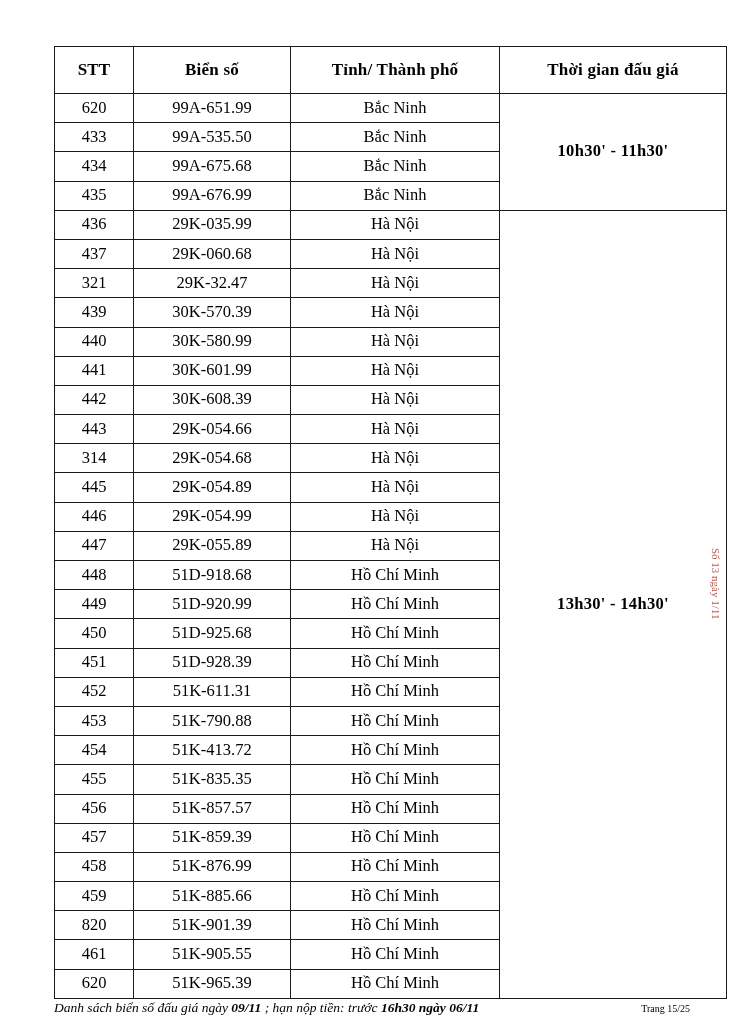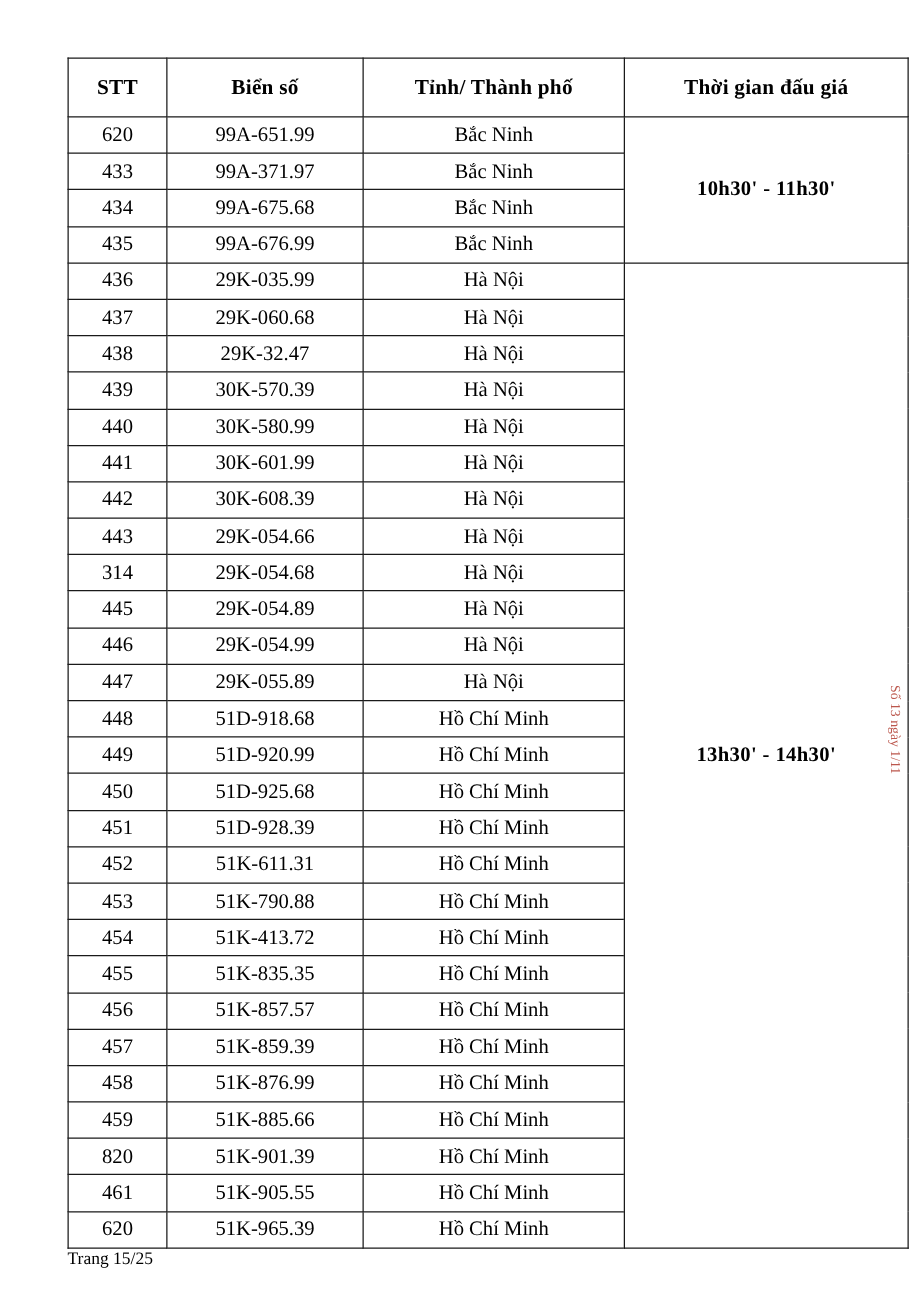--- a/index.html
+++ b/index.html
@@ -78,21 +78,21 @@
   }
   .footer-left {
     font-style: italic;
   }
   .footer-left b {
     font-weight: bold;
     font-style: italic;
   }
   .footer-right {
     font-style: normal;
-    font-size: 14px;
+    font-size: 10px;
   }
   .margin-mark {
     position: absolute;
     right: 8px;
     top: 548px;
     width: 16px;
     height: 140px;
     color: #b03a2e;
     font-size: 11px;
     line-height: 13px;
@@ -120,21 +120,21 @@
       </thead>
       <tbody id="auction-body">
           <tr>
             <td class="col-stt">620</td>
             <td class="col-plate">99A-651.99</td>
             <td class="col-prov">Bắc Ninh</td>
             <td class="col-time" rowspan="4">10h30' - 11h30'</td>
           </tr>
           <tr>
             <td class="col-stt">433</td>
-            <td class="col-plate">99A-371.97</td>
+            <td class="col-plate">99A-535.50</td>
             <td class="col-prov">Bắc Ninh</td>
           </tr>
           <tr>
             <td class="col-stt">434</td>
             <td class="col-plate">99A-675.68</td>
             <td class="col-prov">Bắc Ninh</td>
           </tr>
           <tr>
             <td class="col-stt">435</td>
             <td class="col-plate">99A-676.99</td>
@@ -145,21 +145,21 @@
             <td class="col-plate">29K-035.99</td>
             <td class="col-prov">Hà Nội</td>
             <td class="col-time" rowspan="27">13h30' - 14h30'</td>
           </tr>
           <tr>
             <td class="col-stt">437</td>
             <td class="col-plate">29K-060.68</td>
             <td class="col-prov">Hà Nội</td>
           </tr>
           <tr>
-            <td class="col-stt">438</td>
+            <td class="col-stt">321</td>
             <td class="col-plate">29K-32.47</td>
             <td class="col-prov">Hà Nội</td>
           </tr>
           <tr>
             <td class="col-stt">439</td>
             <td class="col-plate">30K-570.39</td>
             <td class="col-prov">Hà Nội</td>
           </tr>
           <tr>
             <td class="col-stt">440</td>
@@ -274,18 +274,21 @@
           <tr>
             <td class="col-stt">620</td>
             <td class="col-plate">51K-965.39</td>
             <td class="col-prov">Hồ Chí Minh</td>
           </tr>
         </tbody>
     </table>
   </div>
 
   <div class="footer">
+    <div class="footer-left">
+      <span>Danh sách biển số đấu giá ngày </span><b>09/11</b><span> ; hạn nộp tiền: trước </span><b>16h30 ngày 06/11</b>
+    </div>
     <div class="footer-right">Trang 15/25</div>
   </div>
 
   <div class="margin-mark">Số 13 ngày 1/11</div>
 
 </div>
 
 </body></html>

